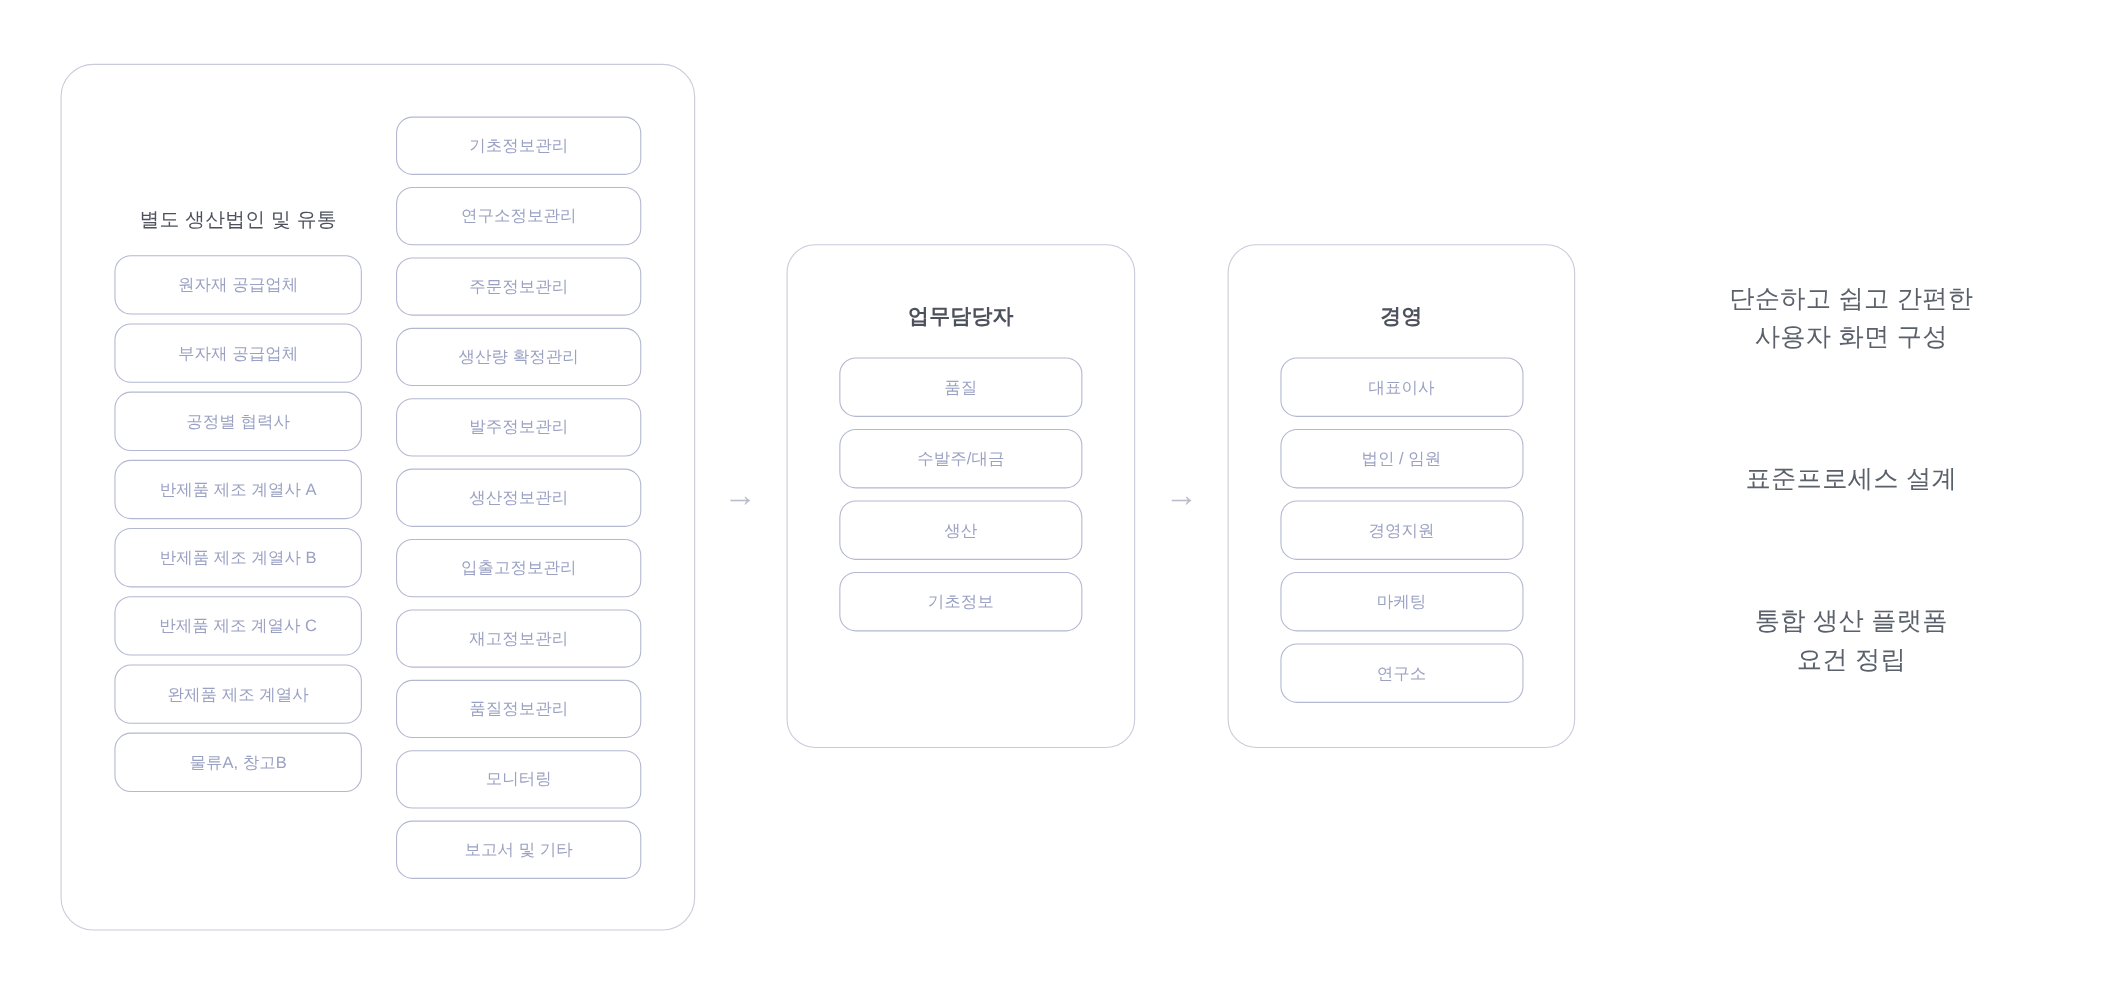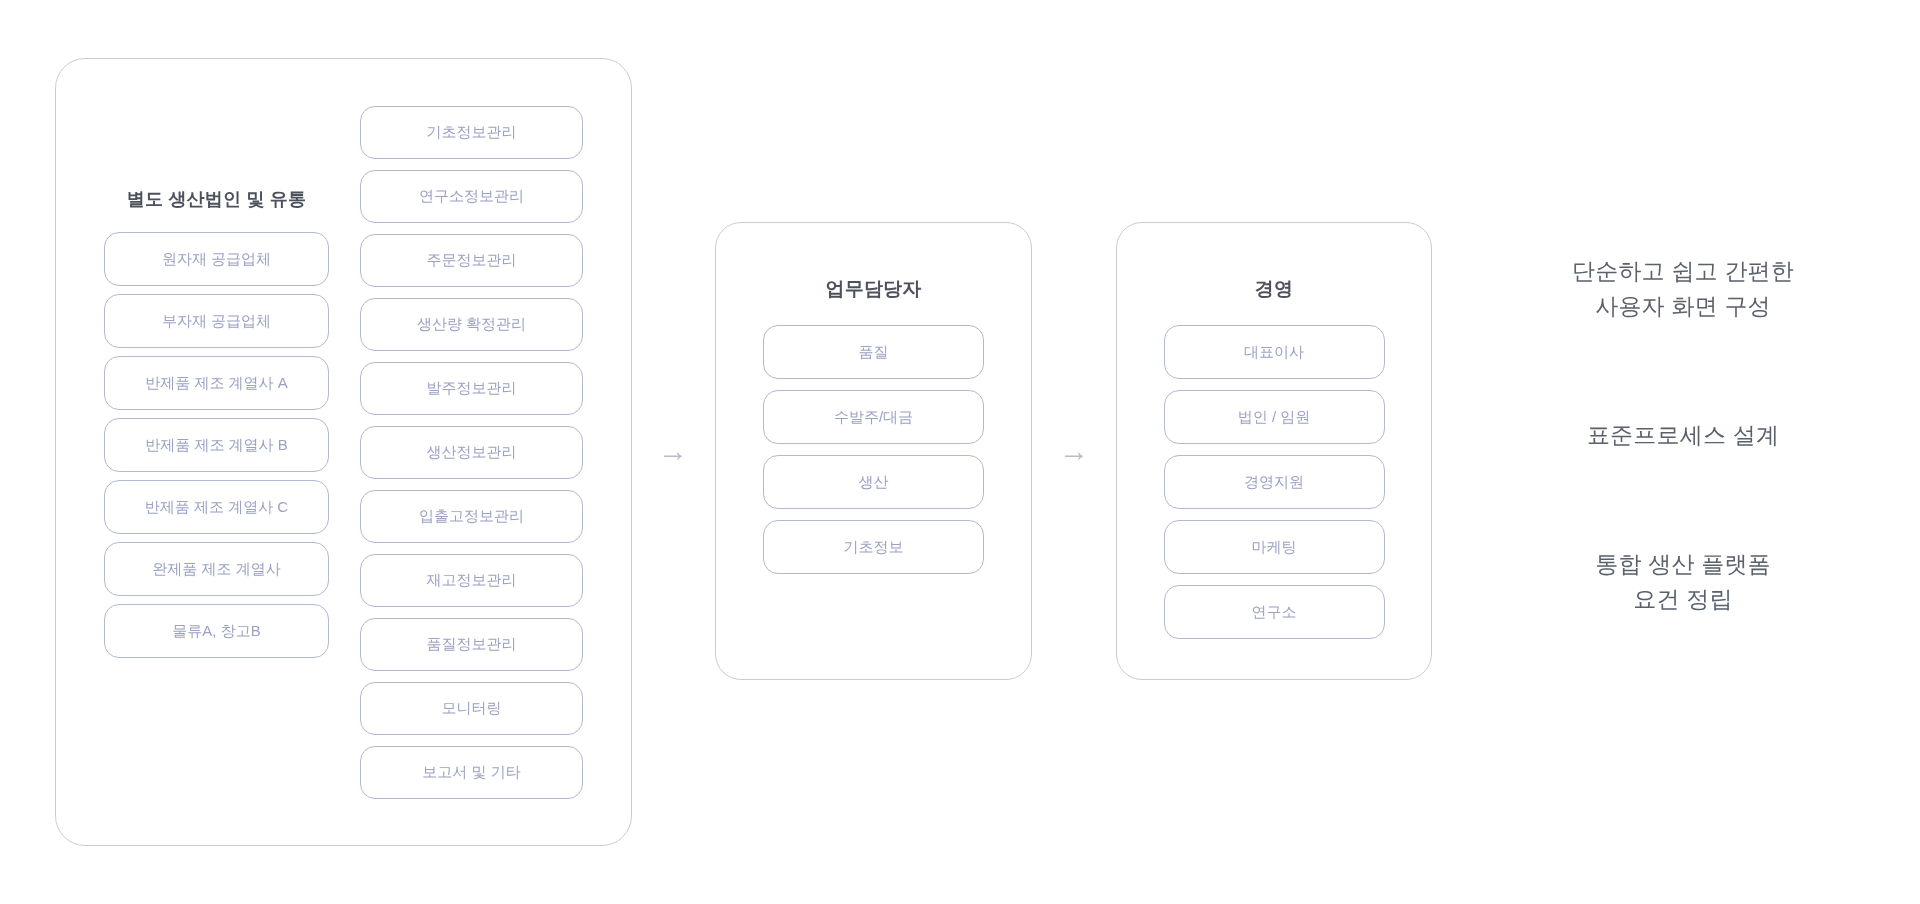--- a/index.html
+++ b/index.html
@@ -25,21 +25,21 @@
     background:var(--background);
     border:1px solid var(--panel-border);
     border-radius:30px;
   }
   #panel-org{left:55px;top:58px;width:577px;height:788px;}
   #panel-staff{left:715px;top:222px;width:317px;height:458px;border-radius:26px;}
   #panel-mgmt{left:1116px;top:222px;width:316px;height:458px;border-radius:26px;}
 
   .org-title{
     position:absolute;left:48px;top:127px;width:225px;
-    text-align:center;font-size:18px;font-weight:700;
+    text-align:center;font-size:18px;font-weight:400;
     color:var(--title-text);line-height:26px;letter-spacing:0.2px;
   }
   .panel-title{
     position:absolute;top:53px;left:0;right:0;
     text-align:center;font-size:19px;font-weight:700;
     color:var(--title-text);line-height:26px;letter-spacing:0.2px;
   }
 
   .col{position:absolute;display:flex;flex-direction:column;}
   #col-left{left:48px;top:173px;width:225px;gap:8px;}
@@ -89,20 +89,23 @@
     <div class="col" id="col-left">
 
         <div class="node">
           <span>원자재 공급업체</span>
         </div>
 
         <div class="node">
           <span>부자재 공급업체</span>
         </div>
 
+        <div class="node">
+          <span>공정별 협력사</span>
+        </div>
 
         <div class="node">
           <span>반제품 제조 계열사 A</span>
         </div>
 
         <div class="node">
           <span>반제품 제조 계열사 B</span>
         </div>
 
         <div class="node">

